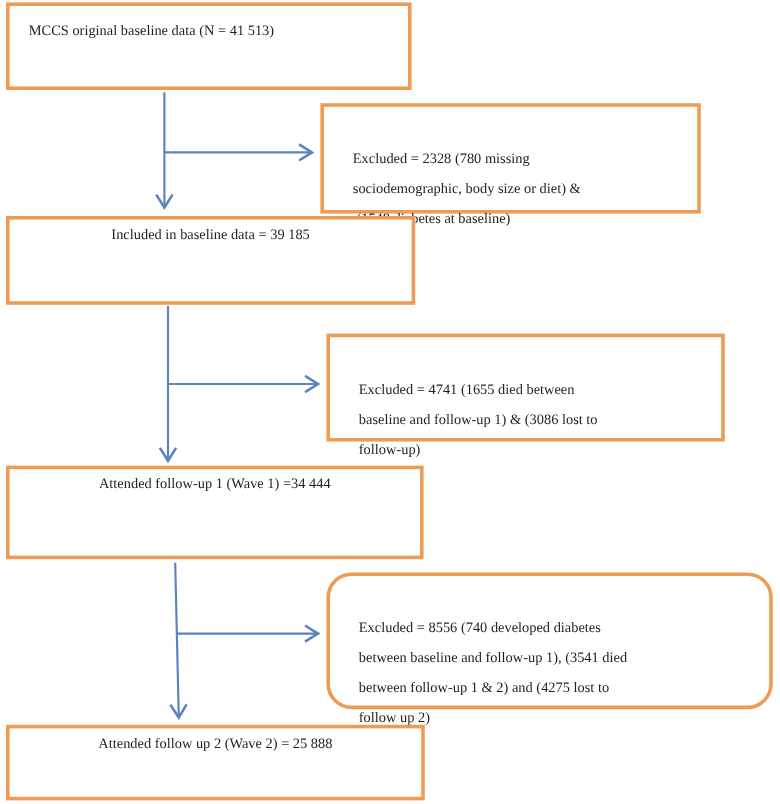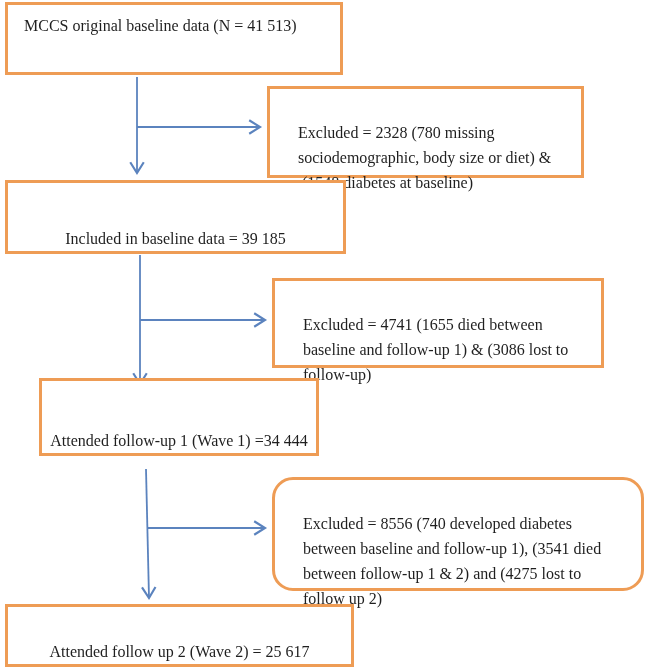--- a/index.html
+++ b/index.html
@@ -8,38 +8,38 @@
     --text-color:#1F1F1F;
     --bg:#FFFFFF;
   }
   html,body{margin:0;padding:0;background:var(--bg,#fff);}
   .canvas{
     position:relative;
     width:650px;height:670px;
     background:var(--bg,#fff);
     font-family:"Liberation Serif","DejaVu Serif",serif;
     color:var(--text-color,#1F1F1F);
-    font-size:16px;
+    font-size:12px;
     overflow:hidden;
   }
   .arrows{
     position:absolute;left:0;top:0;width:650px;height:670px;
     pointer-events:none;
   }
   .box{
     position:absolute;
     box-sizing:border-box;
     border:3px solid var(--box-border-orange,#EE9C55);
     background:#fff;
     white-space:pre-wrap;
     line-height:25px;
   }
   .box.padded{padding:6px 12px;}
   .box.centered{
-    display:flex;align-items:flex-end;justify-content:center;
+    display:flex;align-items:flex-start;justify-content:center;
     text-align:center;
     white-space:nowrap;
   }
   .box.toptext{padding:8px 16px;white-space:nowrap;}
   .box.centered span, .box span{display:inline-block;}
 </style>
 </head>
 <body>
 
 <div class="canvas">
@@ -73,28 +73,28 @@
   <div class="box centered" style="left:5px;top:180px;width:341px;height:74px;">
     <span>Included in baseline data = 39 185</span>
   </div>
 
   <div class="box padded" style="left:272px;top:278px;width:332px;height:90px;">
     <span>Excluded = 4741 (1655 died between
 baseline and follow-up 1) &amp; (3086 lost to
 follow-up)</span>
   </div>
 
-  <div class="box centered" style="left:5px;top:378px;width:280px;height:78px;margin-left:34px;">
+  <div class="box centered" style="left:5px;top:388px;width:348px;height:78px;">
     <span>Attended follow-up 1 (Wave 1) =34 444</span>
   </div>
 
   <div class="box padded" style="left:272px;top:477px;width:372px;height:114px;border-radius:21px;">
     <span>Excluded = 8556 (740 developed diabetes
 between baseline and follow-up 1), (3541 died
 between follow-up 1 &amp; 2) and (4275 lost to
 follow up 2)</span>
   </div>
 
   <div class="box centered" style="left:5px;top:604px;width:349px;height:63px;">
-    <span>Attended follow up 2 (Wave 2) = 25 617</span>
+    <span>Attended follow up 2 (Wave 2) = 25 888</span>
   </div>
 
 </div>
 
 </body></html>

